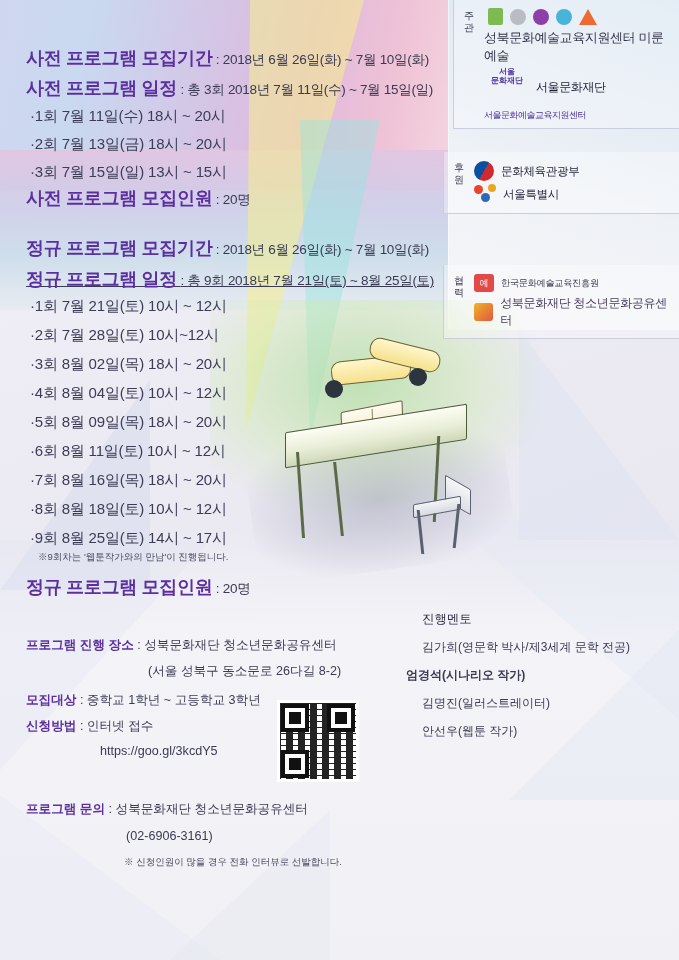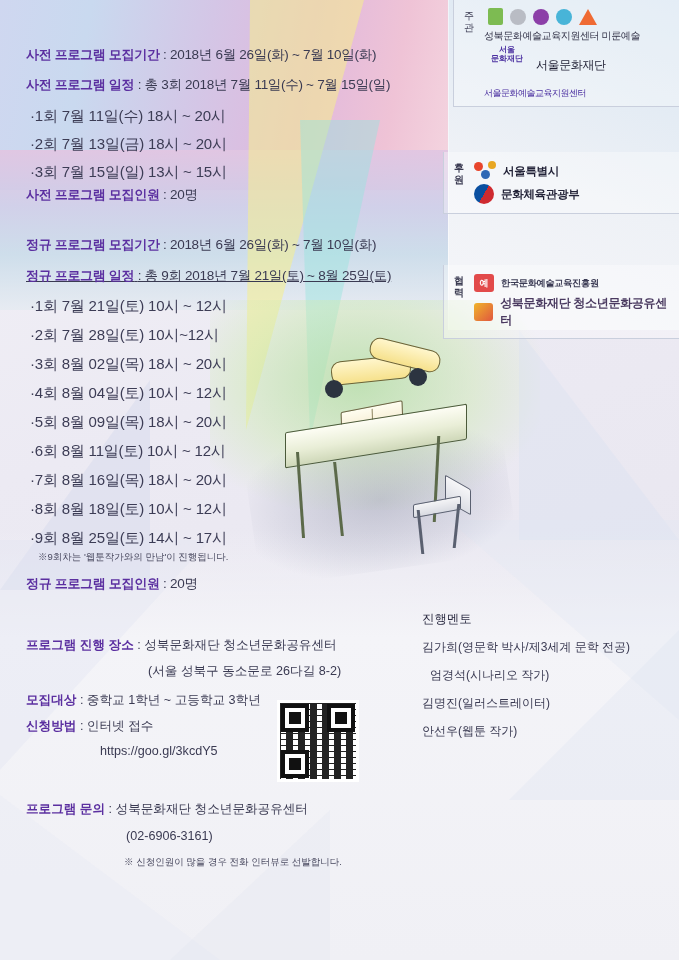--- a/index.html
+++ b/index.html
@@ -187,21 +187,21 @@
     white-space: nowrap;
   }
   .label {
     color: #5b2fa0;
     font-weight: bold;
   }
   .sec-head {
     font-size: 13.5px;
     letter-spacing: -0.3px;
   }
-  .sec-head .label { font-size: 13px; }
+  .sec-head .label { font-size: 18px; }
   .item {
     font-size: 15px;
     color: #3c3c55;
     letter-spacing: -0.2px;
   }
   .note {
     font-size: 9.5px;
     color: #4a4a60;
   }
   .mid { font-size: 12.6px; }
@@ -209,21 +209,20 @@
   
   .sponsor-box {
     position: absolute;
     right: 0;
     width: 236px;
     box-sizing: border-box;
     padding: 6px 8px 6px 30px;
     border-left: 1px solid #c9cfdd;
     border-bottom: 1px solid #c9cfdd;
     background: rgba(255,255,255,0.35);
-    font-weight: bold;
   }
   .sponsor-tag {
     position: absolute;
     left: 8px; top: 10px;
     width: 14px;
     font-size: 10px;
     line-height: 12px;
     color: #3b3b52;
     text-align: center;
   }
@@ -299,21 +298,21 @@
     right: 0; top: 0;
     width: 226px;
     box-sizing: border-box;
     border-left: 1px solid #c9cfdd;
     border-bottom: 1px solid #c9cfdd;
     padding: 8px 8px 6px 30px;
     background: rgba(255,255,255,0.3);
   }
   .chips { display: flex; gap: 7px; align-items: center; margin-left: 4px; }
   .orgline {
-    font-size: 10px;
+    font-size: 13px;
     color: #333348;
     margin-top: 4px;
     letter-spacing: -0.4px;
   }
   .sfac-row {
     display: flex; align-items: center; gap: 6px; margin-top: 2px;
   }
   .sfac-title { font-size: 12px; color: #1f1f33; letter-spacing: -0.4px; }
   .sfac-sub {
     font-size: 9px; color: #4a2fa0; margin-top: 2px; letter-spacing: -0.5px;
@@ -410,30 +409,30 @@
         <div class="glyph">서울<br>문화재단</div>
       </div>
       <div class="sfac-title">서울문화재단</div>
     </div>
     <div class="sfac-sub">서울문화예술교육지원센터</div>
   </div>
 
   <div class="sponsor-box" style="top:152px;">
     <div class="sponsor-tag">후원</div>
     <div class="sponsor-row">
+      <span class="taegeuk"></span>
+      <span class="sponsor-name">문화체육관광부</span>
+    </div>
+    <div class="sponsor-row">
       <span class="seoul-mark">
         <span class="sm1"></span>
           <span class="sm2"></span>
           <span class="sm3"></span>
       </span>
       <span class="sponsor-name">서울특별시</span>
-    </div>
-    <div class="sponsor-row">
-      <span class="taegeuk"></span>
-      <span class="sponsor-name">문화체육관광부</span>
     </div>
   </div>
 
   <div class="sponsor-box" style="top:265px;">
     <div class="sponsor-tag">협력</div>
     <div class="sponsor-row">
       <span class="kace-mark">예</span>
       <span class="sponsor-name small">한국문화예술교육진흥원</span>
     </div>
     <div class="sponsor-row">
@@ -507,21 +506,21 @@
     <div class="qr-eye tr">
         <i></i>
       </div>
     <div class="qr-eye bl">
         <i></i>
       </div>
   </div>
 
   <div class="txt mentor-head" style="left:422px; top:611px;">진행멘토</div>
   <div class="txt mentor-item" style="left:422px; top:639px;">김가희(영문학 박사/제3세계 문학 전공)</div>
-  <div class="txt mentor-item" style="left:430px; top:667px;">엄경석(시나리오 작가)</div>
+  <div class="txt mentor-item" style="left:406px; top:667px;font-weight:bold;">엄경석(시나리오 작가)</div>
   <div class="txt mentor-item" style="left:422px; top:695px;">김명진(일러스트레이터)</div>
   <div class="txt mentor-item" style="left:422px; top:723px;">안선우(웹툰 작가)</div>
 
   <div class="txt mid" style="left:26px; top:801px;">
     <span class="label">프로그램 문의</span>
     <span>: 성북문화재단 청소년문화공유센터</span>
   </div>
   <div class="txt mid" style="left:126px; top:829px;">(02-6906-3161)</div>
   <div class="txt note" style="left:124px; top:856px;">※ 신청인원이 많을 경우 전화 인터뷰로 선발합니다.</div>
 

